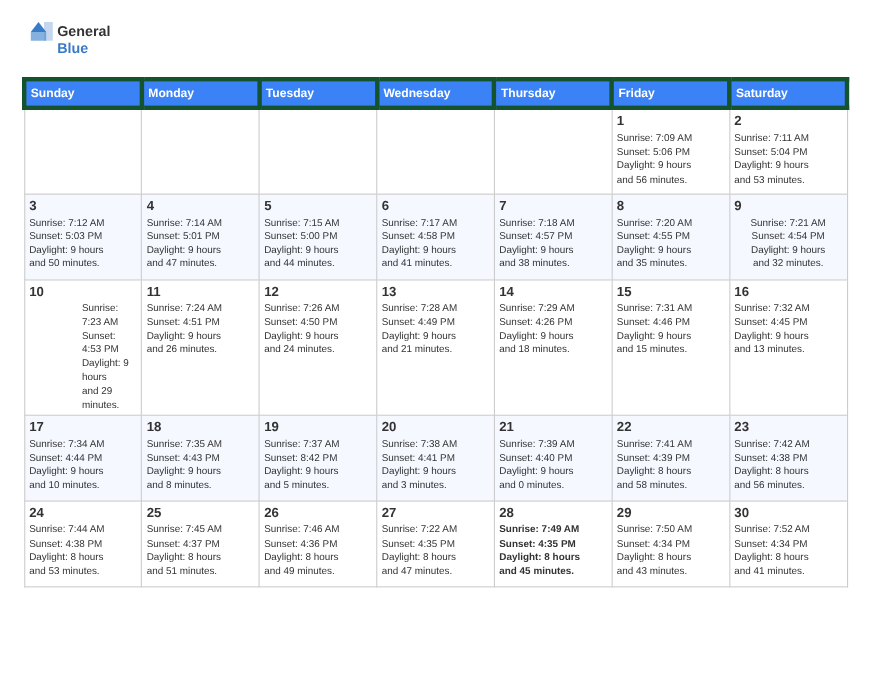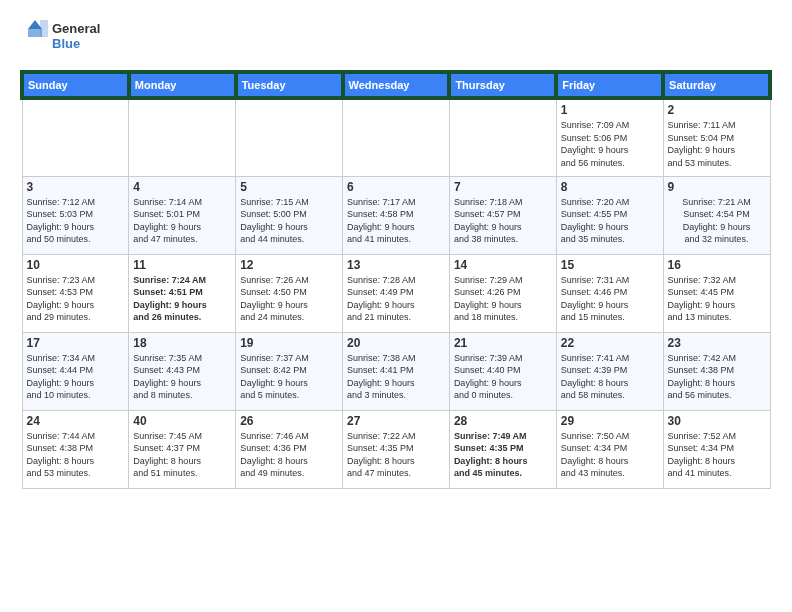--- a/index.html
+++ b/index.html
@@ -179,28 +179,28 @@
             <span class="day-num">9</span>
             <div class="day-info" style="white-space: pre-line; text-align: center;">Sunrise: 7:21 AM
 Sunset: 4:54 PM
 Daylight: 9 hours
 and 32 minutes.</div>
           </td>
         </tr>
         <tr>
           <td>
             <span class="day-num">10</span>
-            <div class="day-info" style="white-space: pre-line;">Sunrise: 7:23 AM
+            <div class="day-info" style="white-space: pre-line; margin-left: 48px;">Sunrise: 7:23 AM
 Sunset: 4:53 PM
 Daylight: 9 hours
 and 29 minutes.</div>
           </td>
           <td>
             <span class="day-num">11</span>
-            <div class="day-info" style="white-space: pre-line; font-weight: bold;">Sunrise: 7:24 AM
+            <div class="day-info" style="white-space: pre-line;">Sunrise: 7:24 AM
 Sunset: 4:51 PM
 Daylight: 9 hours
 and 26 minutes.</div>
           </td>
           <td>
             <span class="day-num">12</span>
             <div class="day-info" style="white-space: pre-line;">Sunrise: 7:26 AM
 Sunset: 4:50 PM
 Daylight: 9 hours
 and 24 minutes.</div>
@@ -287,21 +287,21 @@
         </tr>
         <tr>
           <td>
             <span class="day-num">24</span>
             <div class="day-info" style="white-space: pre-line;">Sunrise: 7:44 AM
 Sunset: 4:38 PM
 Daylight: 8 hours
 and 53 minutes.</div>
           </td>
           <td>
-            <span class="day-num">40</span>
+            <span class="day-num">25</span>
             <div class="day-info" style="white-space: pre-line;">Sunrise: 7:45 AM
 Sunset: 4:37 PM
 Daylight: 8 hours
 and 51 minutes.</div>
           </td>
           <td>
             <span class="day-num">26</span>
             <div class="day-info" style="white-space: pre-line;">Sunrise: 7:46 AM
 Sunset: 4:36 PM
 Daylight: 8 hours

